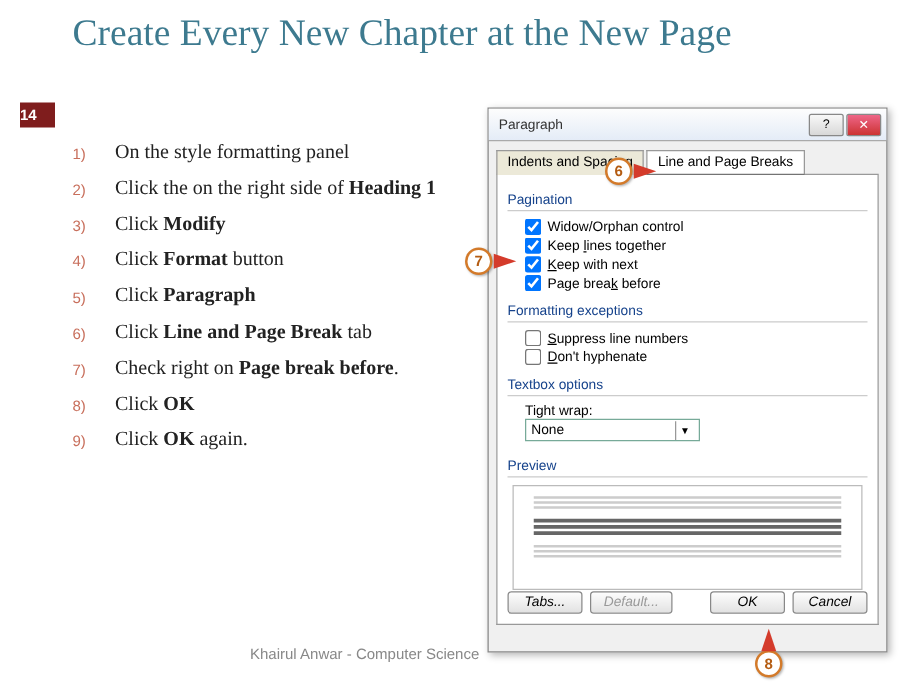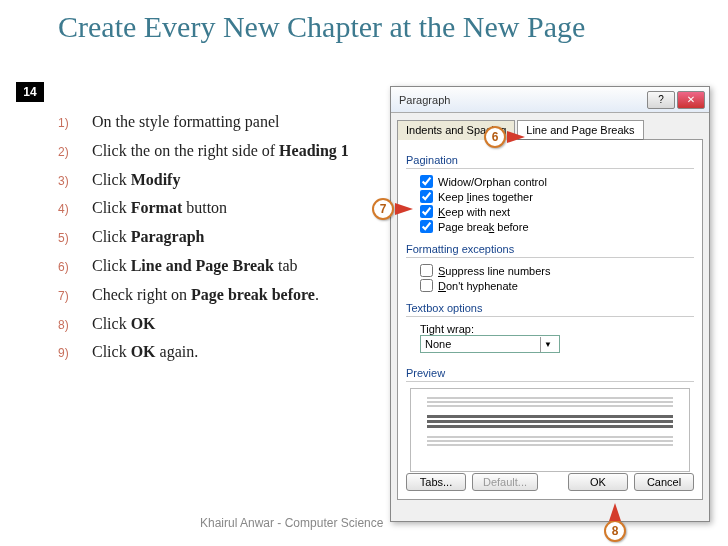--- a/index.html
+++ b/index.html
@@ -25,24 +25,23 @@
     font-family: Georgia, serif;
     line-height: 1.15;
     width: 640px;
   }
   .page-num {
     position: absolute;
     left: 16px;
     top: 82px;
     width: 28px;
     height: 20px;
-    background: #000000;
+    background: #7f1d1d;
     color: #fff;
     font-size: 12px;
-    text-align: center;
     line-height: 20px;
     font-weight: bold;
   }
   .steps {
     position: absolute;
     left: 58px;
     top: 112px;
     width: 325px;
   }
   .step {
@@ -189,20 +188,21 @@
     display: flex;
     gap: 6px;
   }
   .btn {
     border: 1px solid #888;
     background: linear-gradient(#fdfdfd,#e2e2e2);
     padding: 2px 10px;
     min-width: 60px;
     text-align: center;
     border-radius: 3px;
+    font-style: italic;
   }
   .btn.disabled { color: #999; }
   .spacer { flex: 1; }
 
   
   .callout {
     position: absolute;
     width: 22px;
     height: 22px;
     border: 2px solid #d37a2a;

